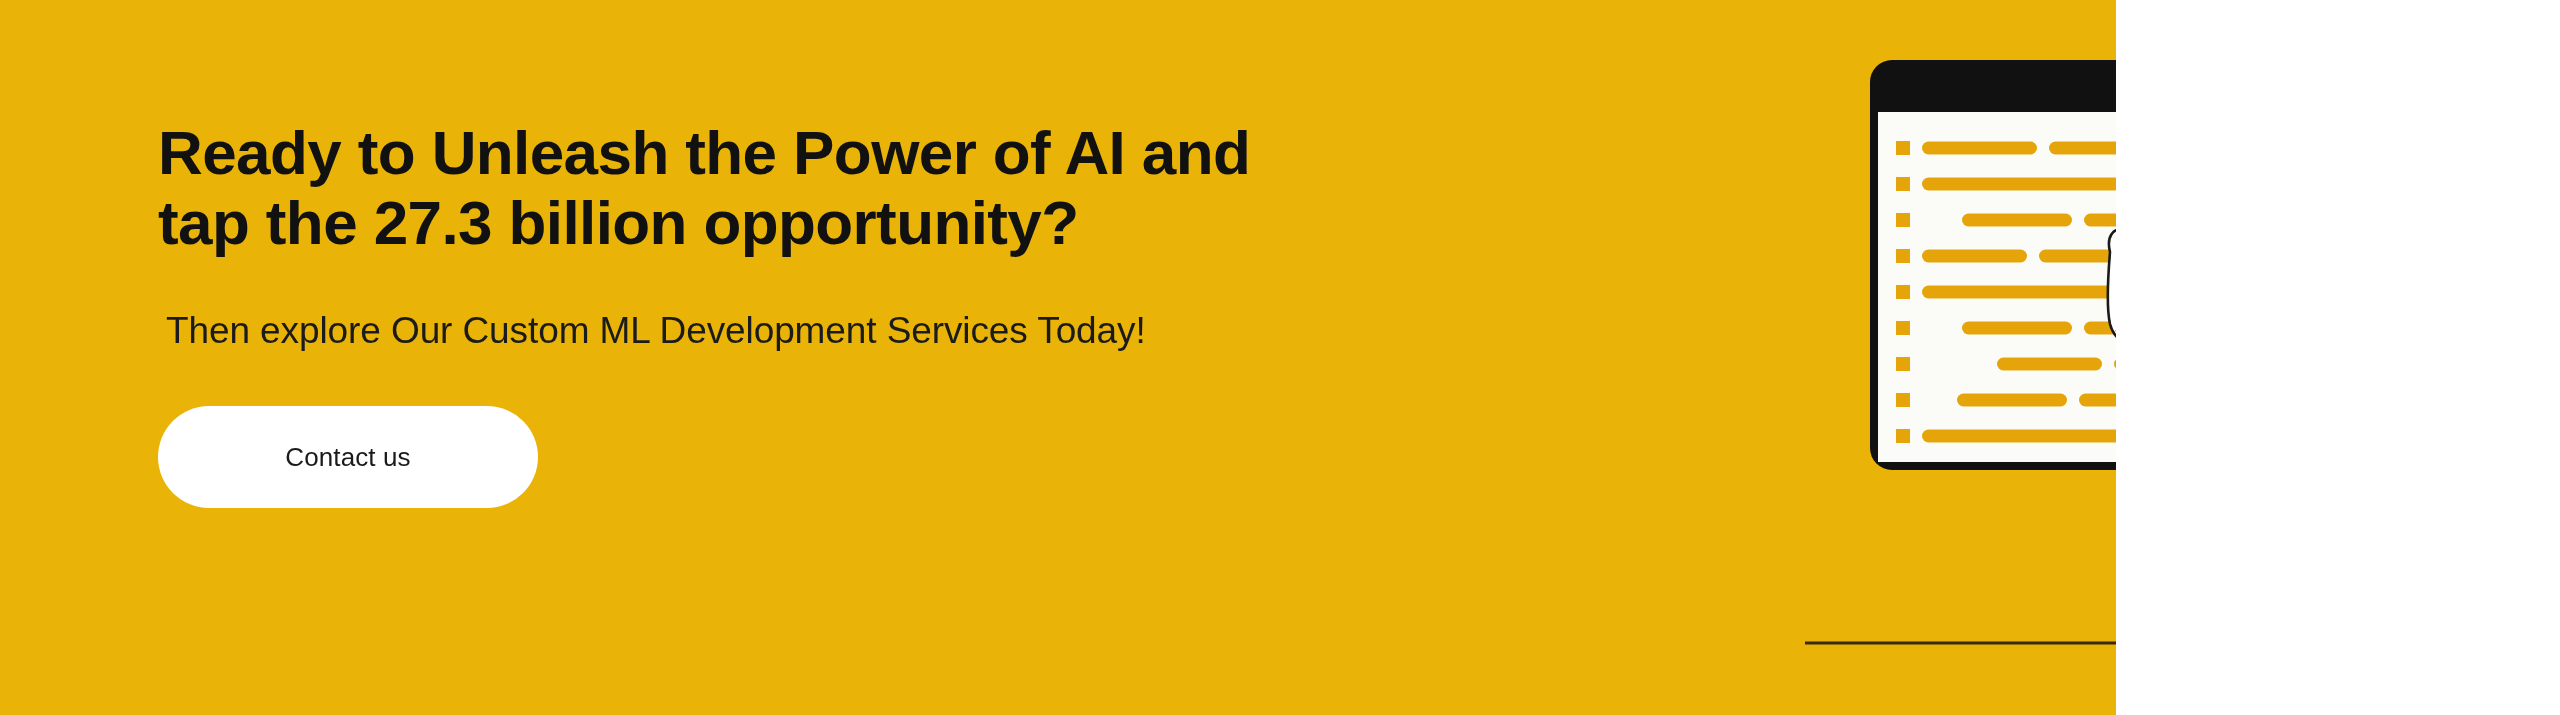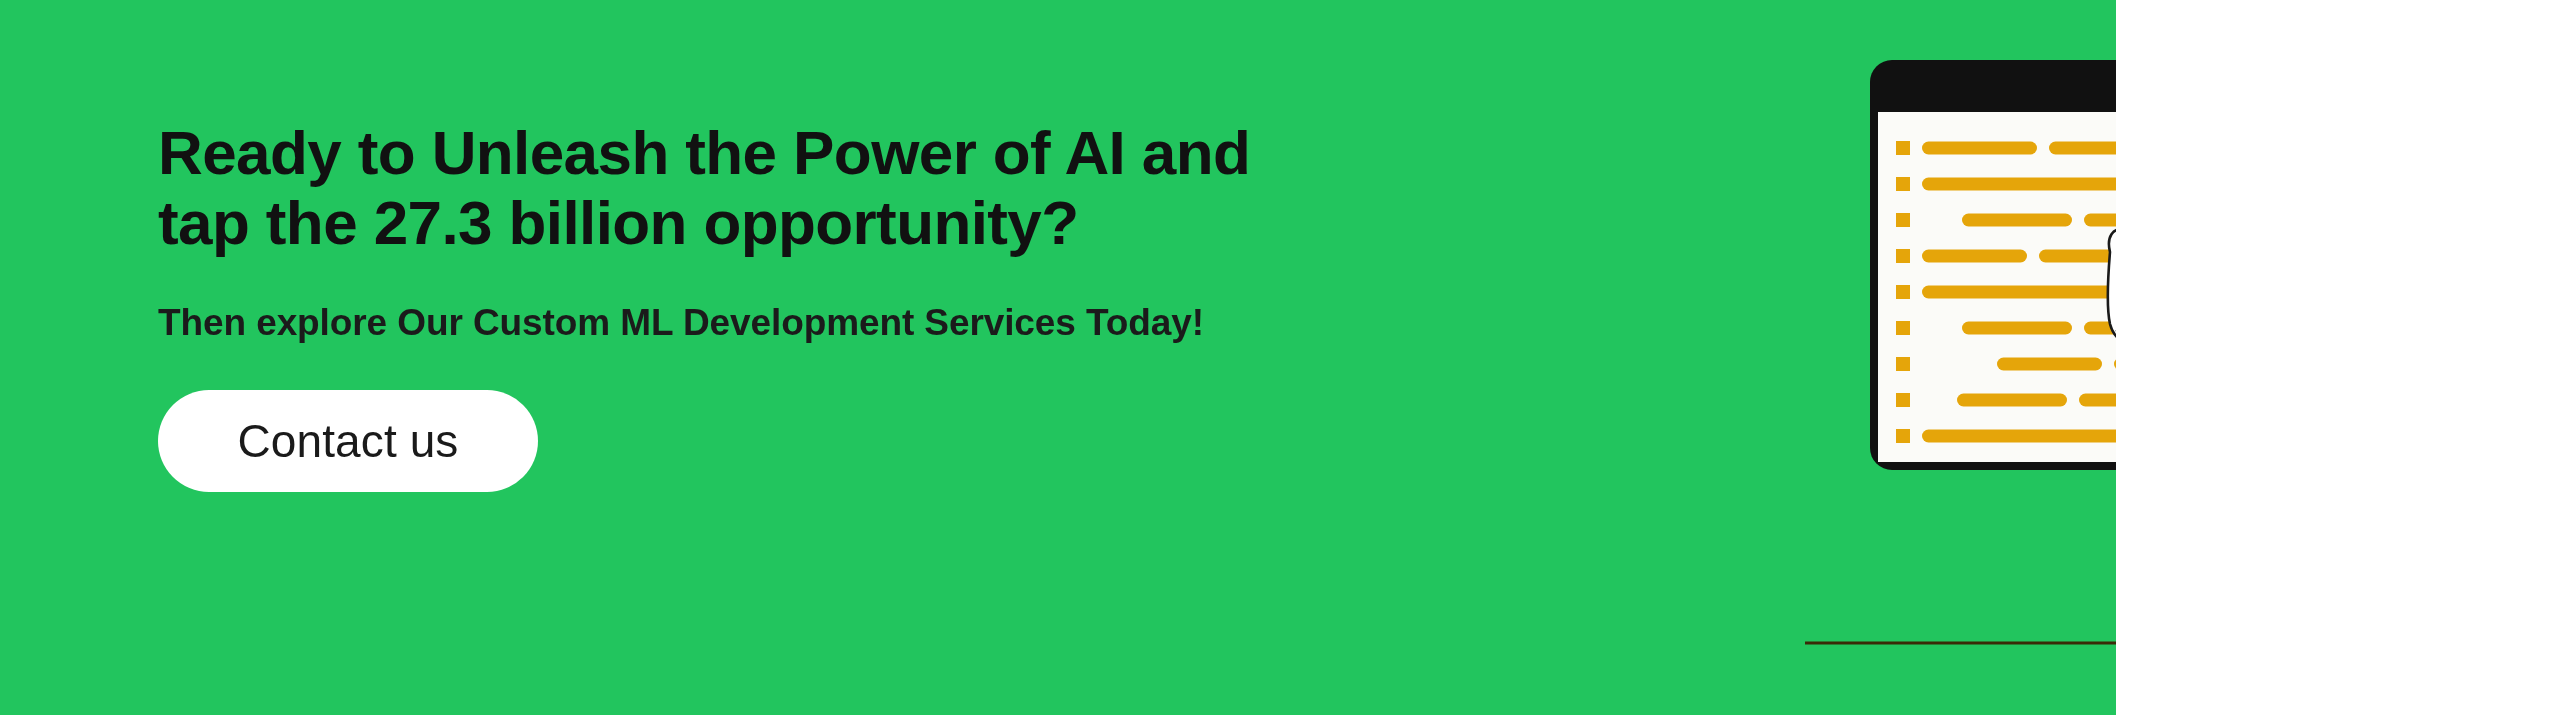--- a/index.html
+++ b/index.html
@@ -5,21 +5,21 @@
 <style>
   html, body {
     margin: 0;
     padding: 0;
     background: #ffffff;
   }
   .banner {
     position: relative;
     width: 2116px;
     height: 715px;
-    background: #22c55e;
+    background: #eab308;
     overflow: hidden;
     font-family: "Liberation Sans", sans-serif;
   }
 
   
   .copy-block {
     position: absolute;
     left: 158px;
     top: 118px;
     width: 1620px;
@@ -28,44 +28,44 @@
     margin: 0;
     color: #111111;
     font-size: 62px;
     line-height: 1.13;
     font-weight: 700;
     letter-spacing: -0.6px;
     max-width: 1480px;
   }
   .headline .hl-line { display: block; }
   .subhead {
-    margin: 0;
+    margin: 8px;
     padding-top: 42px;
     color: #1b1b1b;
     font-size: 37px;
     line-height: 1.25;
-    font-weight: 700;
+    font-weight: 400;
     letter-spacing: -0.1px;
   }
   .cta-wrap {
     padding-top: 44px;
   }
   .cta-button {
     display: inline-flex;
     align-items: center;
     justify-content: center;
     background: #ffffff;
     color: #1a1a1a;
     border: none;
     border-radius: 999px;
     height: 102px;
     min-width: 380px;
     padding: 4px 48px;
     font-family: "Liberation Sans", sans-serif;
-    font-size: 46px;
+    font-size: 26px;
     font-weight: 400;
     letter-spacing: 0.1px;
     cursor: pointer;
     box-sizing: border-box;
   }
 
   
   .illustration {
     position: absolute;
     left: 1780px;

